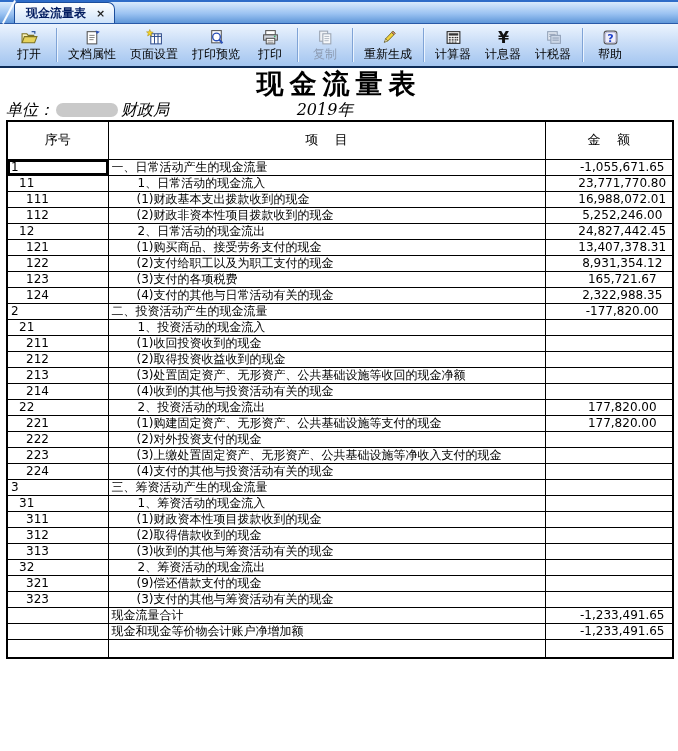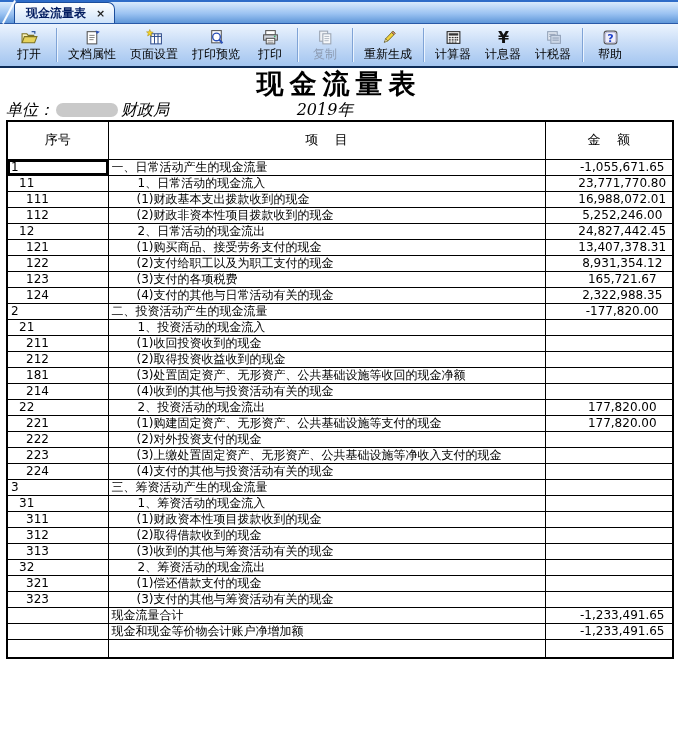--- a/index.html
+++ b/index.html
@@ -322,21 +322,21 @@
           <td class="code lvl2">211</td>
           <td class="item lvl2">(1)收回投资收到的现金</td>
           <td class="amount"></td>
         </tr>
         <tr>
           <td class="code lvl2">212</td>
           <td class="item lvl2">(2)取得投资收益收到的现金</td>
           <td class="amount"></td>
         </tr>
         <tr>
-          <td class="code lvl2">181</td>
+          <td class="code lvl2">213</td>
           <td class="item lvl2">(3)处置固定资产、无形资产、公共基础设施等收回的现金净额</td>
           <td class="amount"></td>
         </tr>
         <tr>
           <td class="code lvl2">214</td>
           <td class="item lvl2">(4)收到的其他与投资活动有关的现金</td>
           <td class="amount"></td>
         </tr>
         <tr>
           <td class="code lvl1">22</td>
@@ -388,21 +388,21 @@
           <td class="item lvl2">(3)收到的其他与筹资活动有关的现金</td>
           <td class="amount"></td>
         </tr>
         <tr>
           <td class="code lvl1">32</td>
           <td class="item lvl1">2、筹资活动的现金流出</td>
           <td class="amount"></td>
         </tr>
         <tr>
           <td class="code lvl2">321</td>
-          <td class="item lvl2">(1)偿还借款支付的现金</td>
+          <td class="item lvl2">(9)偿还借款支付的现金</td>
           <td class="amount"></td>
         </tr>
         <tr>
           <td class="code lvl2">323</td>
           <td class="item lvl2">(3)支付的其他与筹资活动有关的现金</td>
           <td class="amount"></td>
         </tr>
         <tr>
           <td class="code lvl0"></td>
           <td class="item lvl0">现金流量合计</td>

